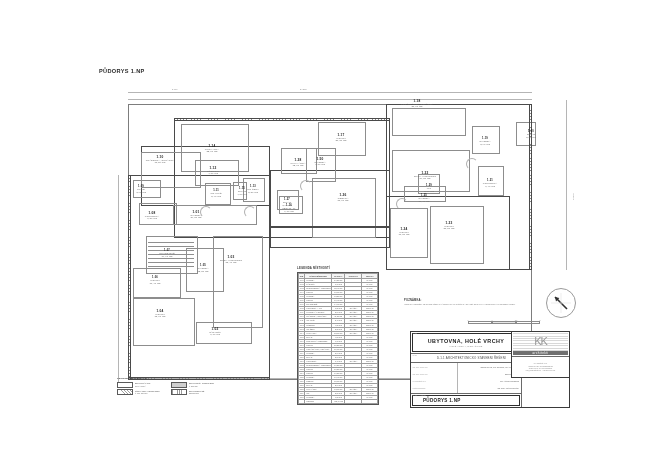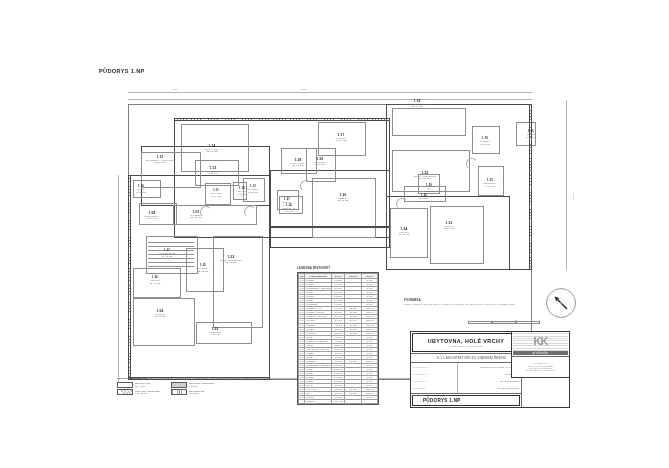--- a/index.html
+++ b/index.html
@@ -127,21 +127,21 @@
   .tb-meta .mrow{flex:1;border-bottom:.5px solid #c2c2c2;display:flex;
                  align-items:center;justify-content:space-between;padding:0 1.5px;}
   .tb-meta .mrow:last-child{border-bottom:none;}
   .tb-meta .mk{font-size:1.6px;color:#a2a2a2;}
   .tb-meta .mv{font-size:1.9px;color:#4e4e4e;font-weight:bold;}
 
   .tb-logo{height:22px;border-bottom:.8px solid #6a6a6a;box-sizing:border-box;
            display:flex;flex-direction:column;padding:1px;}
   .tb-logo .kk{flex:1;background:repeating-linear-gradient(0deg,#d8d8d8 0 1px,#fff 1px 2.4px);
                display:flex;align-items:center;justify-content:center;
-               font-size:11px;font-weight:bold;color:#9a9a9a;letter-spacing:-1px;
+               font-size:11px;font-weight:normal;color:#9a9a9a;letter-spacing:-1px;
                line-height:11px;}
   .tb-logo .nm{background:#6f6f6f;color:#fff;font-size:3px;text-align:center;
                letter-spacing:.4px;line-height:4.4px;height:4.4px;}
   .tb-addr{flex:1;display:flex;flex-direction:column;justify-content:center;
            padding:0 2px;}
   .tb-addr div{font-size:1.7px;color:#8a8a8a;line-height:2.4px;text-align:center;}
   .tb-num{height:13px;box-sizing:border-box;padding:1px;}
   .tb-num .box{border:1px solid #2e2e2e;height:100%;box-sizing:border-box;
                display:flex;align-items:center;justify-content:center;}
   .tb-num .box span{font-size:7.5px;font-weight:bold;color:#1b1b1b;letter-spacing:.5px;}

